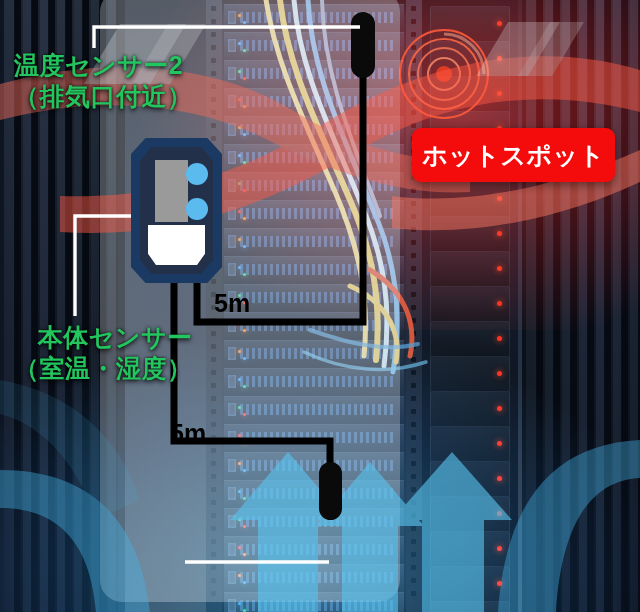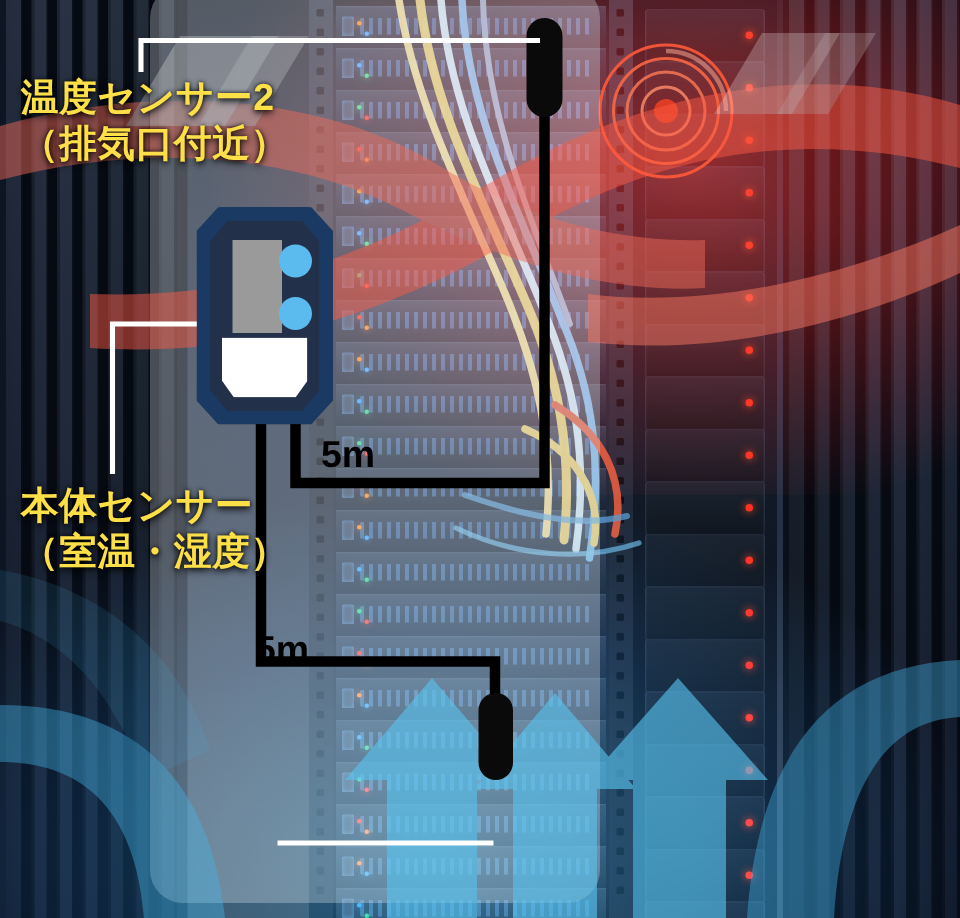--- a/index.html
+++ b/index.html
@@ -90,27 +90,27 @@
     background:rgba(232,238,244,.30);
     border-radius:22px;
     pointer-events:none;
   }
 
   
   .svgwrap{position:absolute;inset:0;}
 
   
   .callout{
-    position:absolute;color:#fde047;font-weight:700;
+    position:absolute;color:#22c55e;font-weight:700;
     letter-spacing:.5px;line-height:1.22;
     text-shadow:0 2px 5px rgba(0,0,0,.85),0 0 3px rgba(0,0,0,.8);
     white-space:pre-line;
   }
   #lbl-sensor2{left:14px;top:50px;font-size:25px;}
-  #lbl-body   {left:14px;top:322px;font-size:25px;}
+  #lbl-body   {left:14px;top:322px;font-size:25px;text-align:right;}
   #lbl-sensor1{left:8px;top:525px;font-size:25px;}
 
   .badge{
     position:absolute;left:412px;top:128px;
     width:203px;height:54px;
     background:#f40b0b;border-radius:9px;
     display:flex;align-items:center;justify-content:center;
     color:#fff;font-size:25px;font-weight:700;letter-spacing:.5px;
     box-shadow:0 3px 10px rgba(0,0,0,.45);
   }
@@ -556,17 +556,18 @@
     <div class="pad"></div>
   </div>
 
   <div class="callout" id="lbl-sensor2">温度センサー2
 （排気口付近）</div>
 
   <div class="callout" id="lbl-body">本体センサー
 （室温・湿度）</div>
 
 
+  <div class="badge">ホットスポット</div>
 
   <div class="dist" id="dist-top">5m</div>
 
   <div class="dist" id="dist-bot">5m</div>
 </div>
 
 </body></html>

